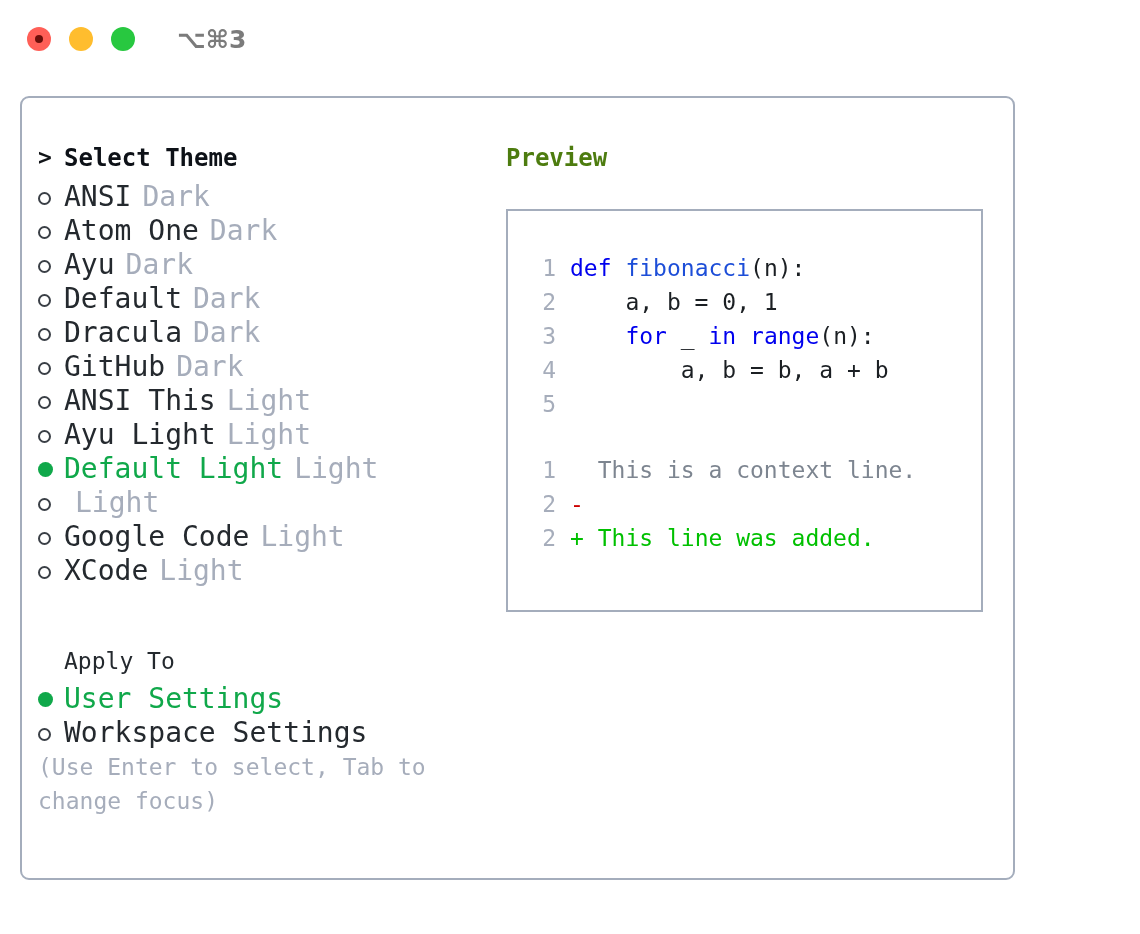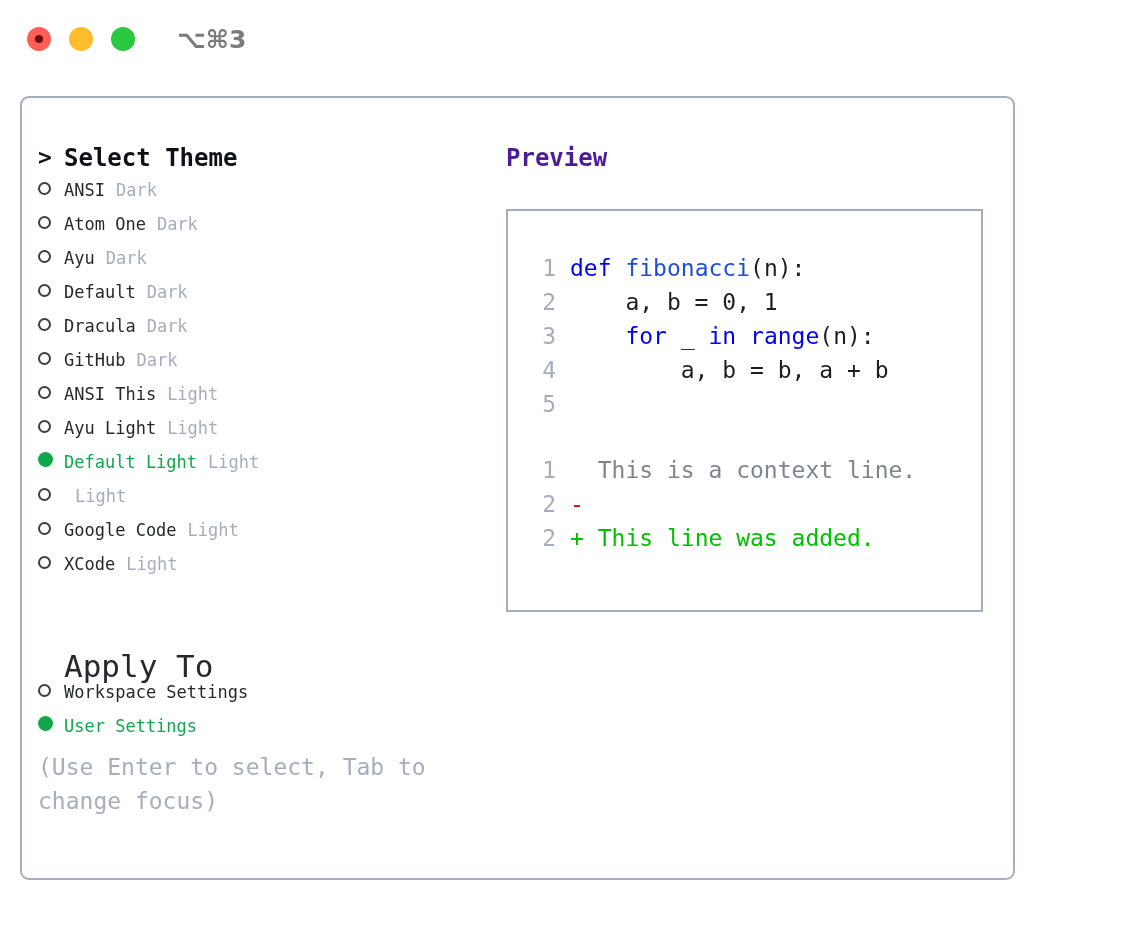--- a/index.html
+++ b/index.html
@@ -74,21 +74,21 @@
 
   
   .left-col {
     width: 470px;
     padding-left: 16px;
   }
   .row {
     display: flex;
     align-items: baseline;
     height: 34px;
-    font-size: 17px;
+    font-size: 28px;
     white-space: pre;
   }
   .marker {
     width: 26px;
     flex: 0 0 26px;
     display: flex;
     align-items: center;
     justify-content: flex-start;
     font-size: 23px;
     line-height: 1;
@@ -122,21 +122,21 @@
     margin-bottom: 2px;
   }
   .item-label { color: #24292e; }
   .item-label.selected { color: #10a84a; }
   .item-tag {
     color: #a6adbb;
     margin-left: 11px;
   }
   .section-gap { height: 60px; }
   .section-title {
-    font-size: 31px;
+    font-size: 23px;
     color: #24292e;
     padding-left: 26px;
     height: 34px;
     display: flex;
     align-items: baseline;
   }
   .hint {
     font-size: 23px;
     color: #a6adbb;
     line-height: 1.48;
@@ -145,21 +145,21 @@
   }
 
   
   .right-col {
     flex: 1;
     padding-left: 14px;
   }
   .preview-title {
     font-size: 24px;
     font-weight: bold;
-    color: #4c1d95;
+    color: #4d7c0f;
     margin-bottom: 37px;
   }
   .preview-box {
     width: 477px;
     height: 403px;
     border: 2px solid #a4adbc;
     background: #ffffff;
     padding: 44px 0 0 18px;
   }
   .code-line {
@@ -221,22 +221,22 @@
           <div class="row"><span class="marker"><span class="radio-off"></span></span><span class="item-tag">Light</span></div>
           <div class="row"><span class="marker"><span class="radio-off"></span></span><span class="item-label">Google Code</span><span class="item-tag">Light</span></div>
           <div class="row"><span class="marker"><span class="radio-off"></span></span><span class="item-label">XCode</span><span class="item-tag">Light</span></div>
         </div>
 
       <div class="section-gap"></div>
 
       <div class="section-title">Apply To</div>
 
       <div id="apply-list">
+          <div class="row"><span class="marker"><span class="radio-on"></span></span><span class="item-label selected">User Settings</span></div>
           <div class="row"><span class="marker"><span class="radio-off"></span></span><span class="item-label">Workspace Settings</span></div>
-          <div class="row"><span class="marker"><span class="radio-on"></span></span><span class="item-label selected">User Settings</span></div>
         </div>
 
       <div class="hint">(Use Enter to select, Tab to change focus)</div>
     </div>
 
     <div class="right-col">
       <div class="preview-title">Preview</div>
 
       <div class="preview-box">
         <div id="code-block">

